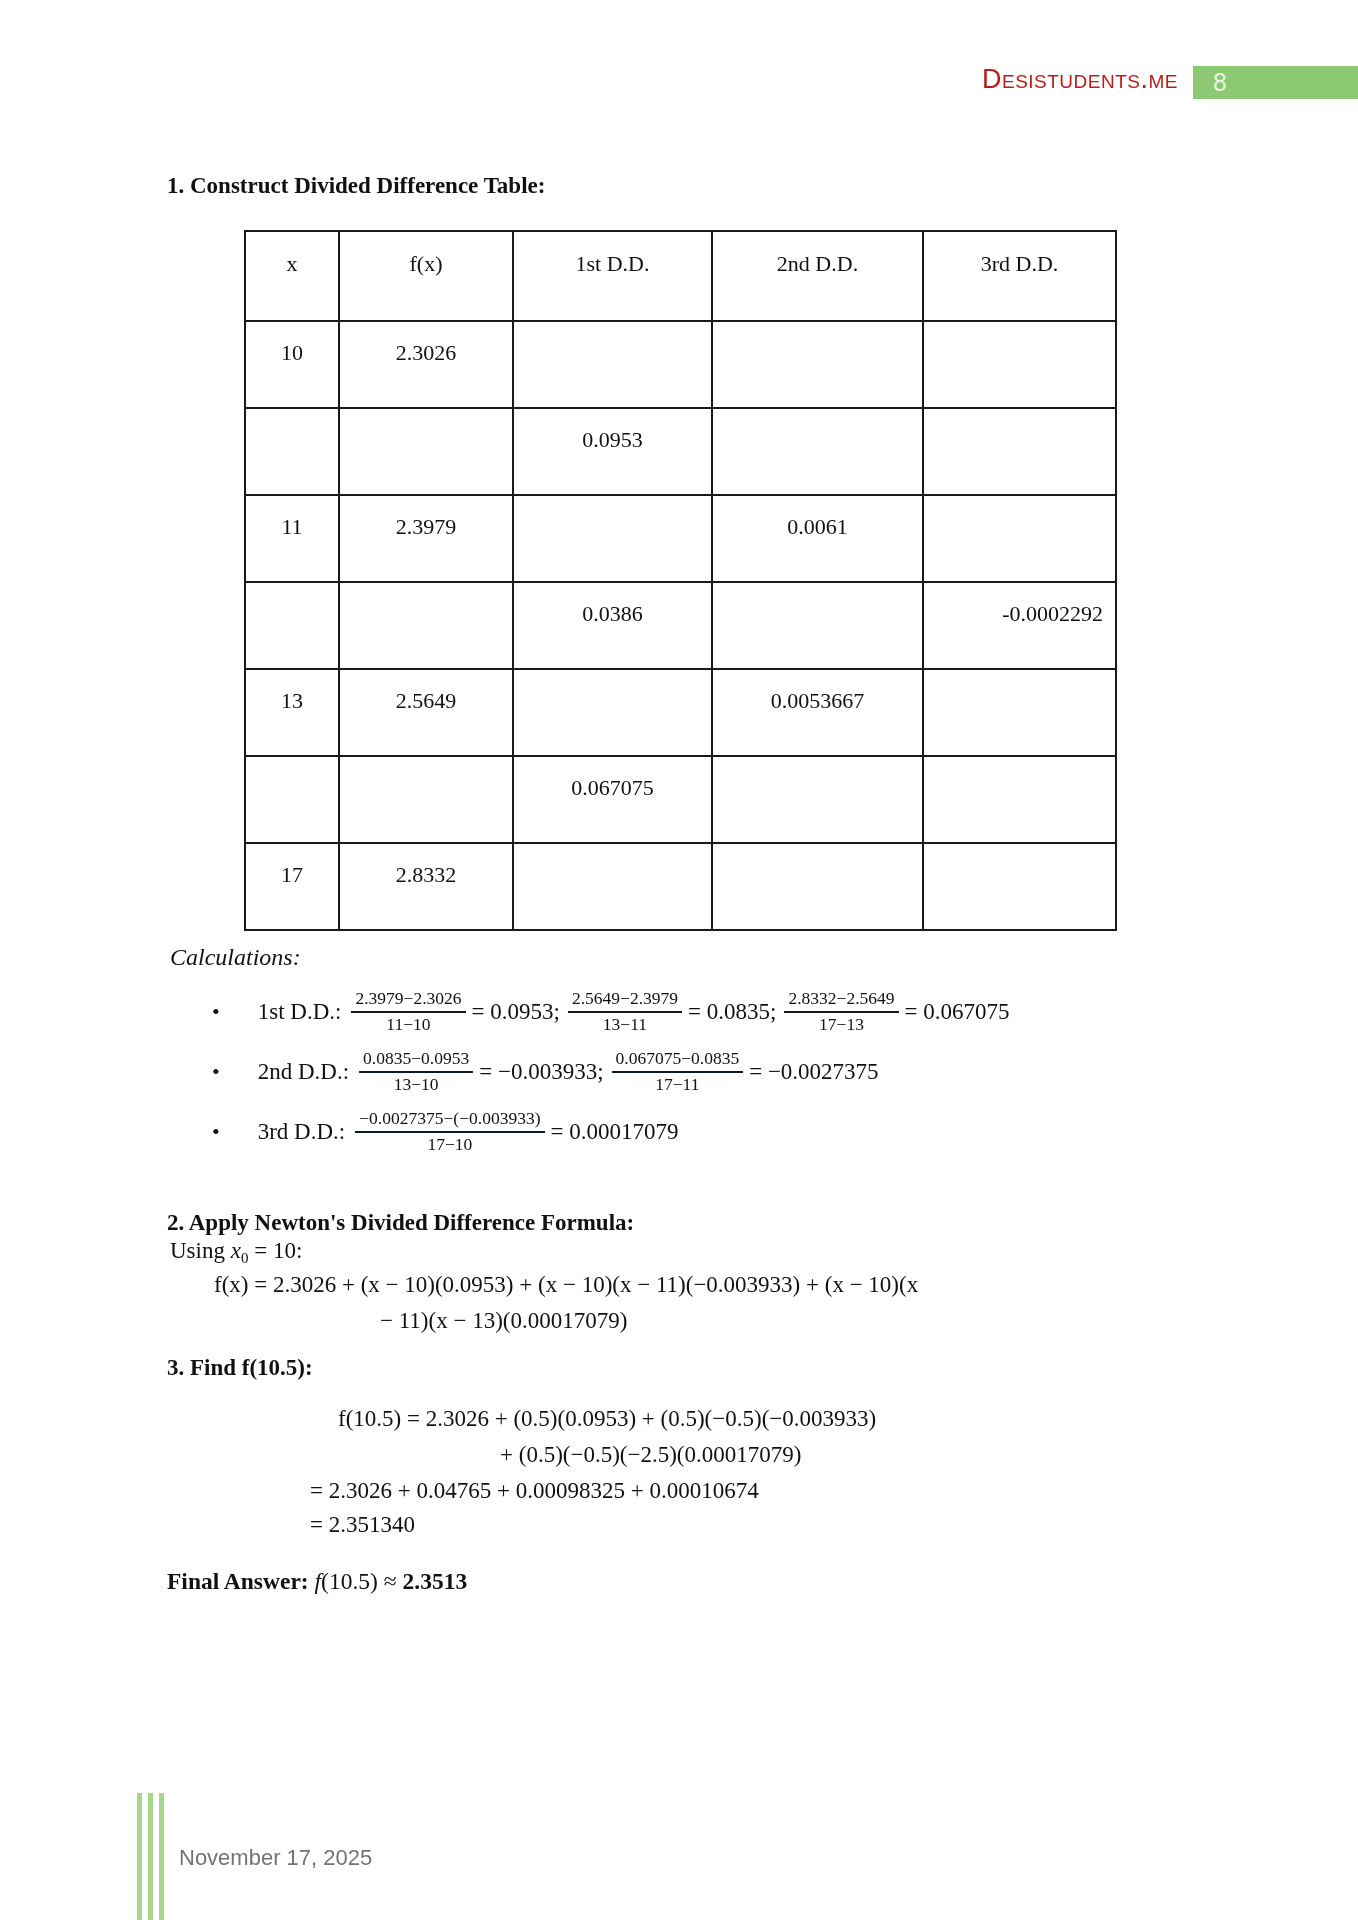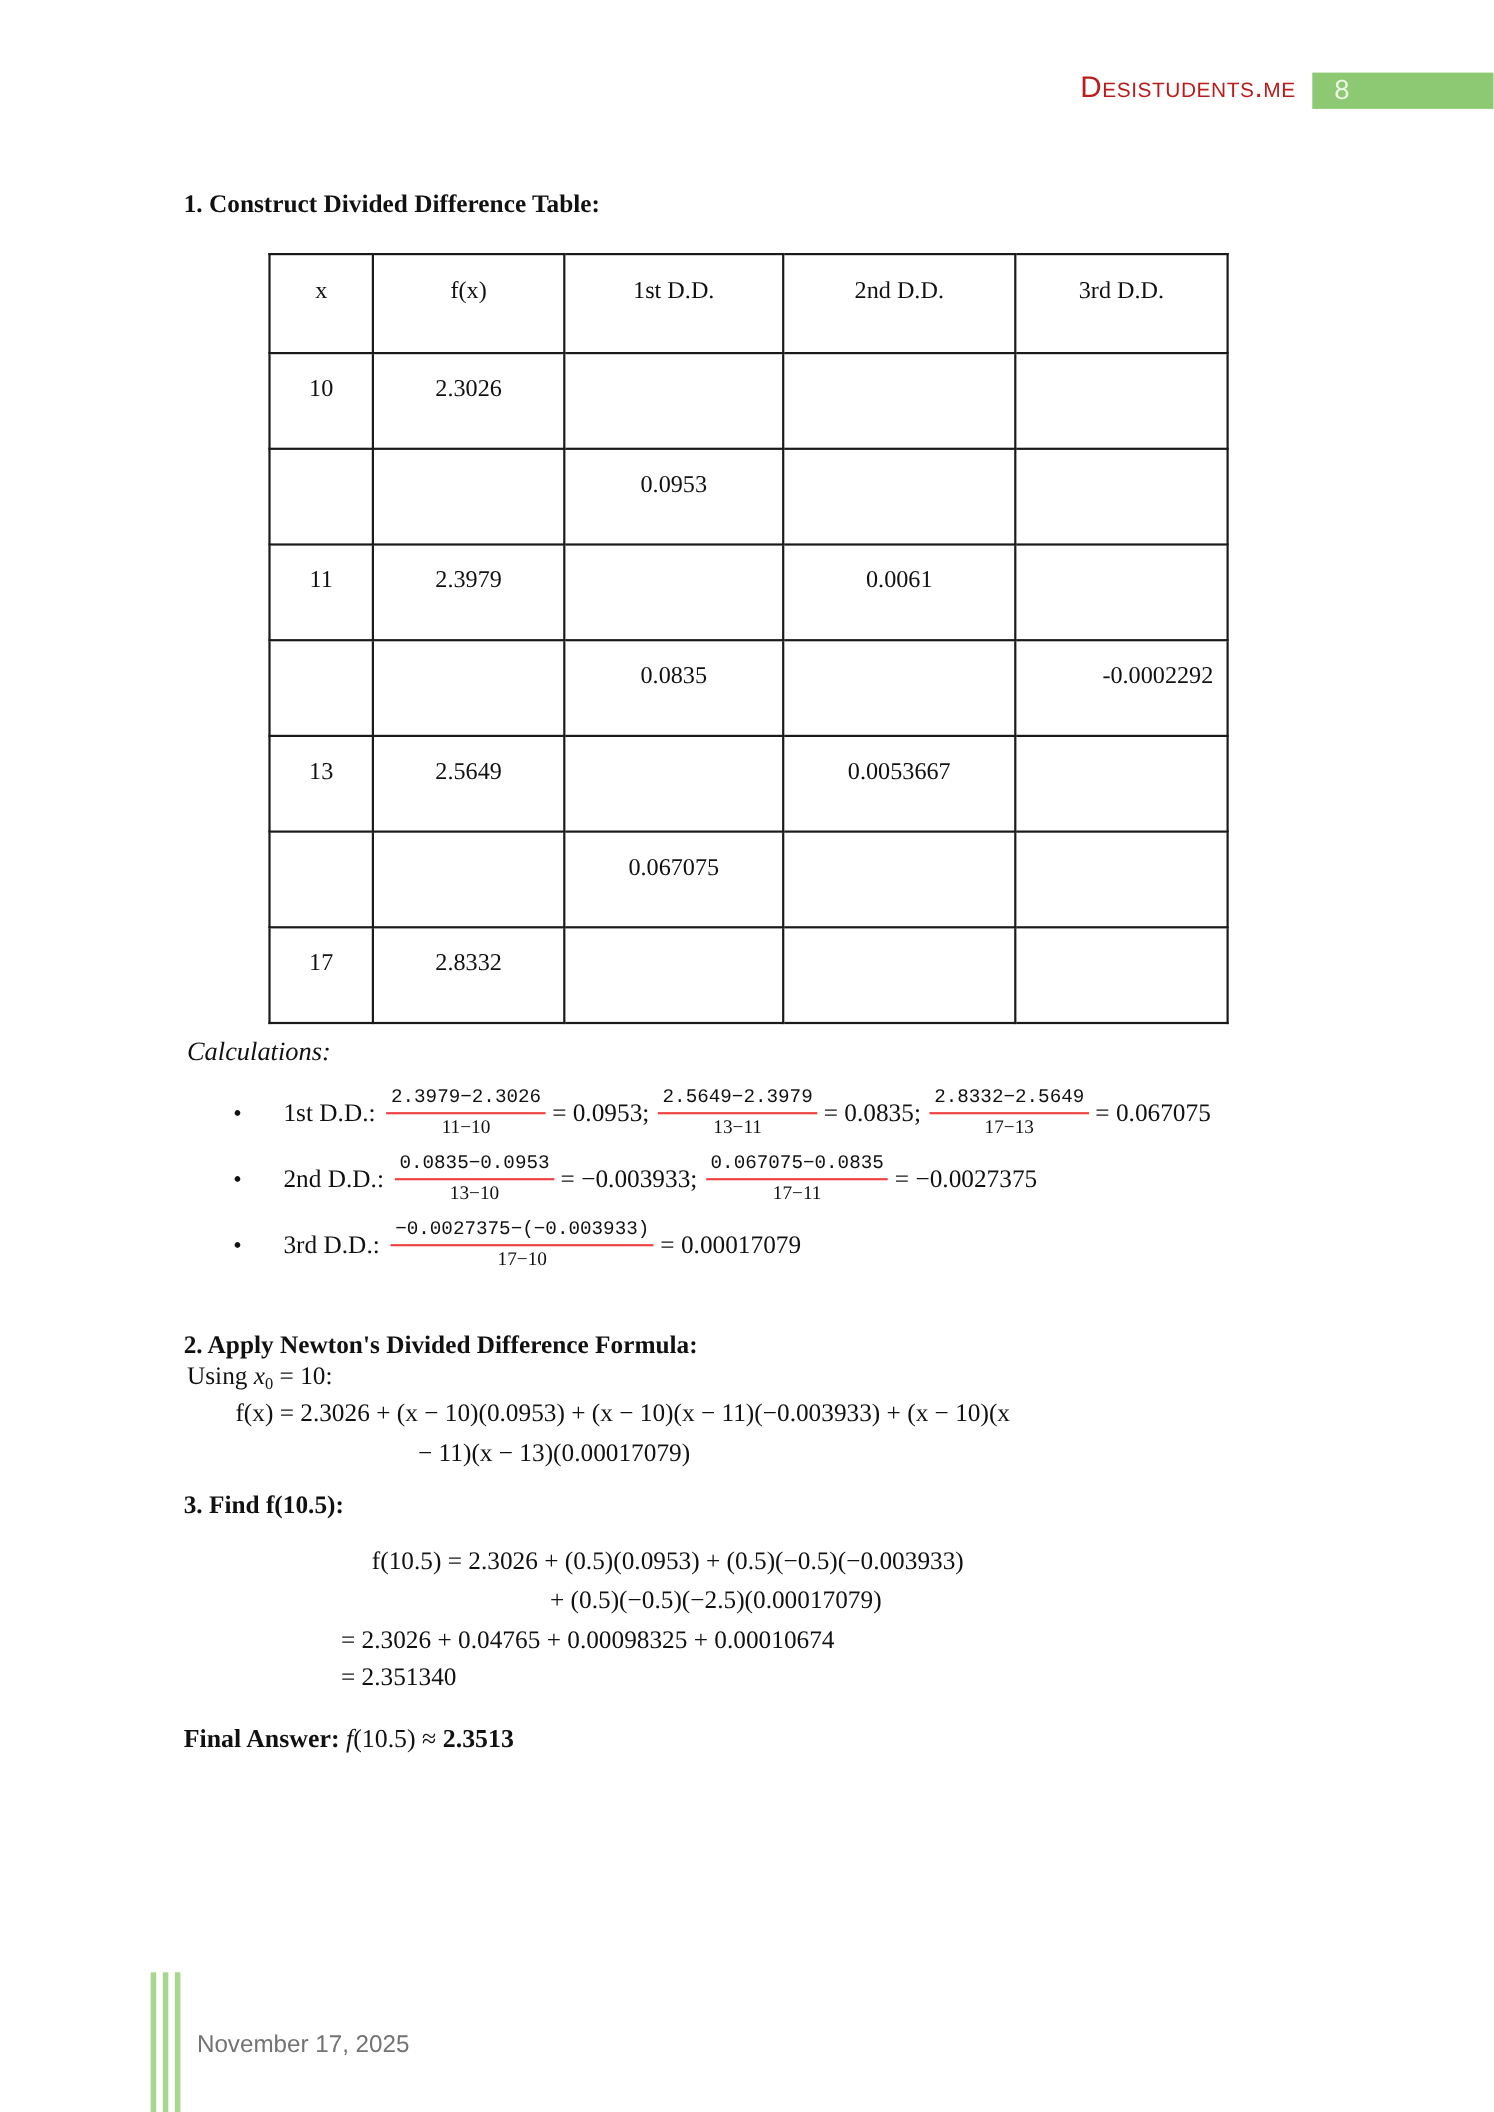--- a/index.html
+++ b/index.html
@@ -43,21 +43,21 @@
   table.dd tbody tr { height:87px; }
   table.dd td.flush { text-align:right; padding-right:12px; white-space:nowrap; }
 
   
   .calc-list { position:absolute; left:212px; top:986px; width:1060px; }
   .calc-item { display:flex; align-items:center; min-height:52px; margin-bottom:8px; }
   .calc-item .dot { font-size:22px; margin-right:38px; }
   .calc-item .lbl { font-size:23px; margin-right:10px; white-space:nowrap; }
   .frac { display:inline-block; text-align:center; vertical-align:middle;
           font-size:17.5px; line-height:1.12; font-weight:500; }
-  .frac .num { display:block; border-bottom:2px solid #ef4444; padding:0 4px 2px 4px; white-space:nowrap;font-family:Liberation Mono, monospace; }
+  .frac .num { display:block; border-bottom:2px solid #0f172a; padding:0 4px 2px 4px; white-space:nowrap; }
   .frac .den { display:block; padding-top:2px; white-space:nowrap; }
   .eqtxt { font-size:23px; margin:0 8px 0 6px; white-space:nowrap; }
 
   .sub0 { font-size:15px; vertical-align:-5px; }
   .var { font-style:italic; }
 
   .final-line { position:absolute; left:167px; top:1568px; font-size:23.5px; white-space:nowrap; }
   .final-line .flabel { font-weight:bold; }
   .final-line .fval { font-weight:bold; }
 
@@ -115,21 +115,21 @@
         <tr>
           <td>11</td>
           <td>2.3979</td>
           <td></td>
           <td>0.0061</td>
           <td></td>
         </tr>
         <tr>
           <td></td>
           <td></td>
-          <td>0.0835</td>
+          <td>0.0386</td>
           <td></td>
           <td class="flush">-0.0002292</td>
         </tr>
         <tr>
           <td>13</td>
           <td>2.5649</td>
           <td></td>
           <td>0.0053667</td>
           <td></td>
         </tr>

